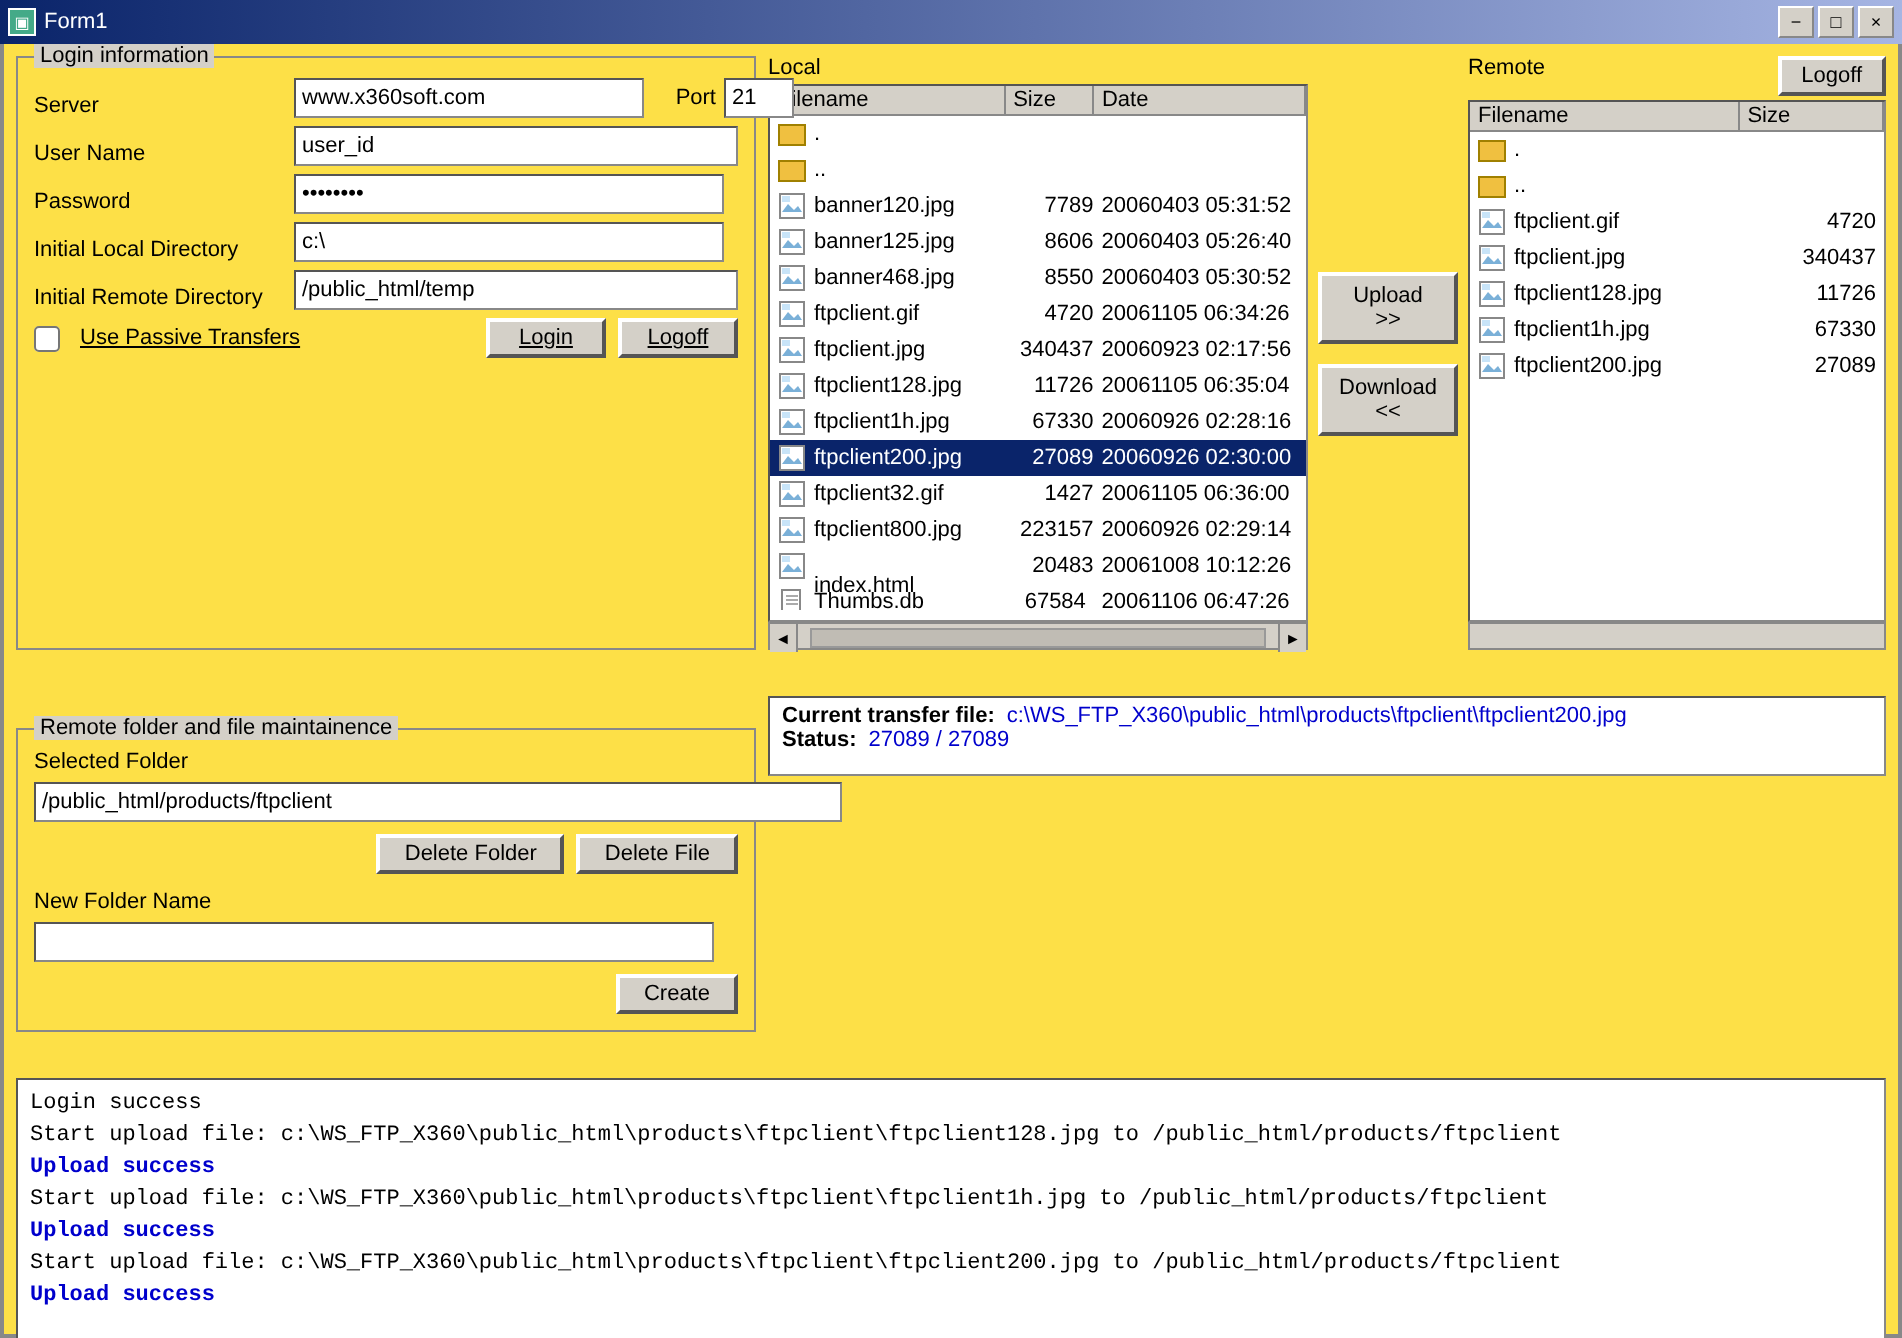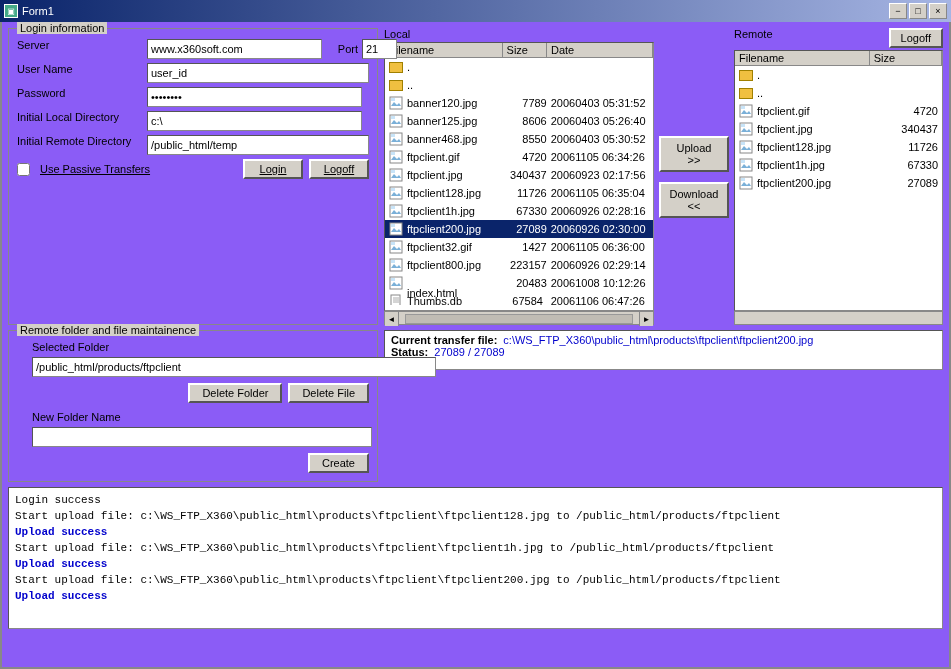--- a/index.html
+++ b/index.html
@@ -42,28 +42,28 @@
       background: #d4d0c8;
       border: 1px solid #888;
       border-top-color: #fff;
       border-left-color: #fff;
       font-size: 9px;
       cursor: pointer;
       display: flex; align-items: center; justify-content: center;
       color: #000;
     }
     .main-window {
-      background: #8b5cf6;
+      background: #fde047;
       border: 2px solid #888;
       border-top: none;
       height: 647px;
       padding: 6px;
       display: flex;
       flex-direction: column;
-      gap: 5px;
+      gap: 23px;
     }
     .top-section {
       display: flex;
       gap: 6px;
       flex: 0 0 auto;
     }
     .login-group {
       border: 1px solid #888;
       padding: 10px 8px 8px 8px;
       position: relative;
@@ -73,21 +73,21 @@
     .group-label {
       position: absolute;
       top: -7px;
       left: 8px;
       background: #d4d0c8;
       padding: 0 3px;
       font-size: 11px;
     }
     .form-row {
       display: flex;
-      align-items: flex-start;
+      align-items: flex-end;
       margin-bottom: 4px;
     }
     .form-label {
       width: 130px;
       flex-shrink: 0;
       font-size: 11px;
     }
     .form-label-sm {
       width: 40px;
       flex-shrink: 0;
@@ -215,25 +215,25 @@
       border-bottom-color: #555;
       padding: 4px 8px;
       font-size: 11px;
       font-family: inherit;
       cursor: pointer;
       width: 70px;
       text-align: center;
     }
     .folder-section {
       border: 1px solid #888;
-      padding: 10px 8px 8px 23px;
+      padding: 10px 8px 8px 8px;
       position: relative;
       width: 370px;
       flex-shrink: 0;
-      margin-top: 0;
+      margin-top: 16px;
     }
     .bottom-status {
       background: white;
       border: 1px solid #888;
       border-top-color: #555;
       border-left-color: #555;
       padding: 3px 6px;
       font-size: 11px;
       min-height: 40px;
     }

